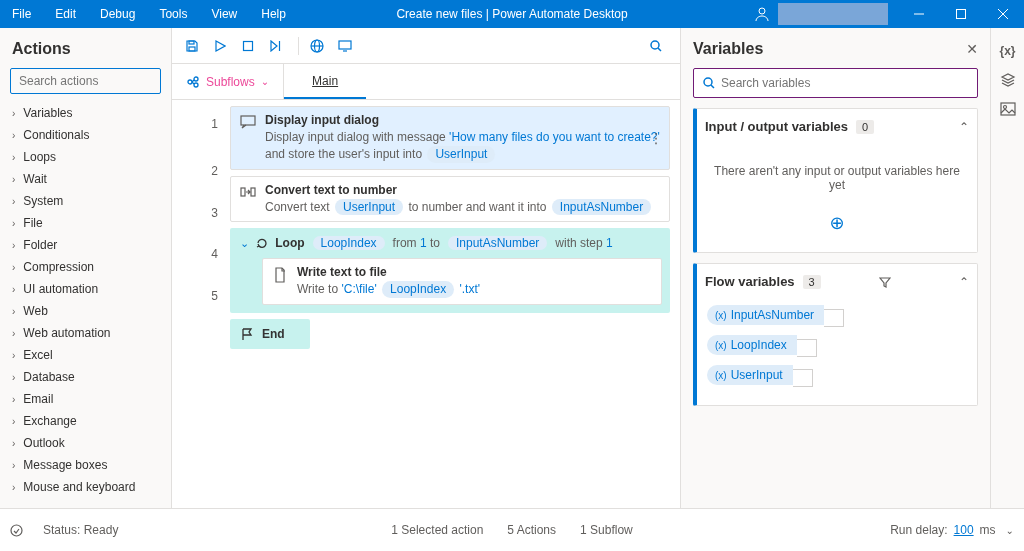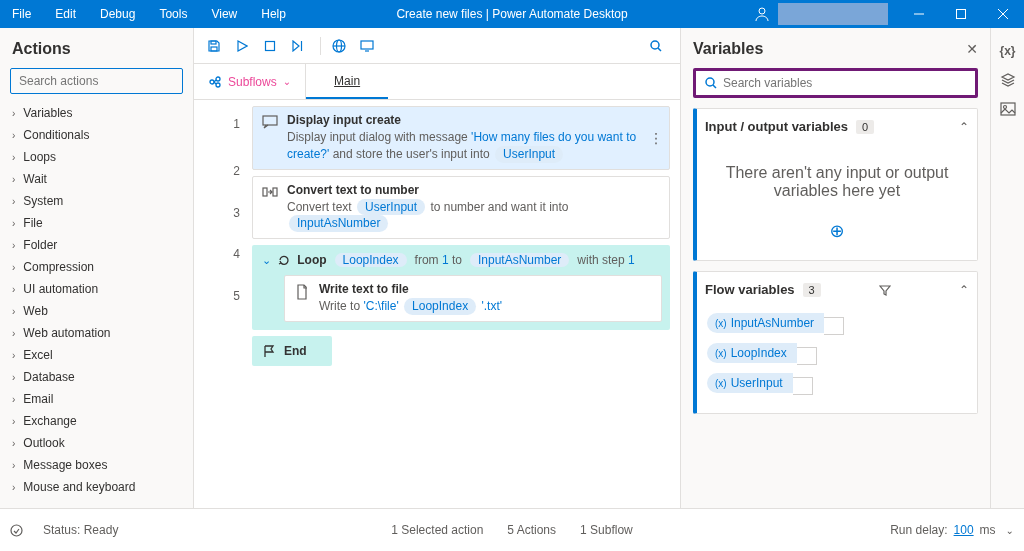--- a/index.html
+++ b/index.html
@@ -6,21 +6,21 @@
 body { width: 1024px; height: 551px; overflow: hidden; background: #fff; font-size: 12px; color: #333; display: flex; flex-direction: column; }
 .titlebar { background: #0078d4; height: 28px; display: flex; align-items: center; color: #fff; font-size: 12px; position: relative; }
 .menus { display: flex; gap: 0; align-items: center; height: 100%; }
 .menus span { padding: 0 12px; cursor: pointer; }
 .title { position: absolute; left: 50%; transform: translateX(-50%); }
 .win-controls { margin-left: auto; display: flex; align-items: center; height: 100%; }
 .win-controls .sys { width: 42px; height: 100%; display: flex; align-items: center; justify-content: center; cursor: pointer; }
 .user-badge { width: 20px; height: 20px; display: flex; align-items: center; justify-content: center; margin-right: 6px; }
 .user-placeholder { width: 110px; height: 22px; background: #7aa6d8; margin-right: 10px; }
 .main { flex: 1; display: flex; min-height: 0; }
-.side { width: 194px; background: #faf9f8; border-right: 1px solid #e1dfdd; display: flex; flex-direction: column; }
+.side { width: 172px; background: #faf9f8; border-right: 1px solid #e1dfdd; display: flex; flex-direction: column; }
 .side-title { font-size: 16px; font-weight: 600; padding: 12px 10px 10px 12px; color: #323130; }
 .search-actions { margin: 0 10px 8px; border: 1px solid #0078d4; border-radius: 2px; height: 26px; display: flex; align-items: center; padding: 4px 8px; }
 .search-actions input { border: none; outline: none; width: 100%; font-size: 12px; color: #605e5c; background: transparent; }
 .cats { overflow-y: auto; }
 .cat { display: flex; align-items: center; padding: 4px 10px 4px 12px; cursor: pointer; color: #323130; }
 .cat .chev { color: #605e5c; margin-right: 8px; font-size: 10px; }
 .center { flex: 1; display: flex; flex-direction: column; min-width: 0; }
 .toolbar { height: 36px; display: flex; align-items: center; border-bottom: 1px solid #e1dfdd; padding: 0 8px; }
 .tb-btn { width: 24px; height: 24px; display: flex; align-items: center; justify-content: center; margin-right: 4px; color: #0078d4; cursor: pointer; }
 .tb-search { margin-left: auto; width: 32px; height: 24px; display: flex; align-items: center; justify-content: center; color: #0078d4; }
@@ -42,28 +42,28 @@
 .step .kebab { position: absolute; right: 6px; top: 50%; transform: translateY(-50%); color: #605e5c; cursor: pointer; font-size: 14px; }
 .loop-wrap { background: #c7f2ee; border-radius: 2px; margin-bottom: 6px; padding: 4px; }
 .loop-header { display: flex; align-items: center; gap: 6px; padding: 4px 6px; font-size: 12px; color: #323130; }
 .loop-header .st-title { font-weight: 600; }
 .loop-body { padding: 4px 4px 4px 28px; }
 .end-step { background: #c7f2ee; border-radius: 2px; padding: 8px 10px; display: flex; align-items: center; gap: 8px; width: 80px; font-weight: 600; }
 .right { width: 310px; background: #faf9f8; border-left: 1px solid #e1dfdd; display: flex; flex-direction: column; }
 .right-hdr { display: flex; align-items: center; padding: 12px 12px 10px; }
 .right-hdr .rt-title { font-size: 16px; font-weight: 600; flex: 1; color: #323130; }
 .right-hdr .close { color: #605e5c; cursor: pointer; font-size: 14px; }
-.var-search { margin: 0 12px 10px; border: 3px solid #701a75; border-radius: 2px; height: 30px; display: flex; align-items: center; gap: 6px; padding: 0 8px; background: #fff; }
+.var-search { margin: 0 12px 10px; border: 1px solid #701a75; border-radius: 2px; height: 30px; display: flex; align-items: center; gap: 6px; padding: 0 8px; background: #fff; }
 .var-search input { border: none; outline: none; width: 100%; font-size: 12px; color: #605e5c; }
 .var-panel { margin: 0 12px 10px; background: #fff; border: 1px solid #e1dfdd; border-left: 4px solid #0078d4; border-radius: 2px; }
 .vp-hdr { display: flex; align-items: center; padding: 10px 8px; cursor: pointer; }
 .vp-hdr .vp-title { font-weight: 600; font-size: 13px; color: #323130; }
 .badge { background: #edebe9; color: #323130; font-size: 11px; padding: 1px 6px; border-radius: 2px; margin-left: 8px; }
 .vp-hdr .chev { margin-left: auto; color: #605e5c; font-size: 12px; }
-.vp-empty { text-align: center; padding: 20px 10px; color: #605e5c; font-size: 16px; }
+.vp-empty { text-align: center; padding: 20px 10px; color: #605e5c; font-size: 12px; }
 .vp-add { display: flex; justify-content: center; padding: 0 0 18px; color: #0078d4; font-size: 18px; cursor: pointer; }
 .flowvars { padding: 6px 10px 10px; }
 .flowvar { display: inline-flex; align-items: center; gap: 4px; background: #deecf9; color: #0078d4; border-radius: 10px 0 0 10px; padding: 3px 10px 3px 8px; font-size: 12px; margin-bottom: 6px; }
 .flowvar-wrap { display: flex; align-items: center; margin-bottom: 4px; }
 .flowvar-slot { flex: 0 0 auto; width: 20px; height: 18px; border: 1px solid #d2d0ce; border-left: none; background: #fff; }
 .rail { width: 34px; background: #faf9f8; border-left: 1px solid #e1dfdd; display: flex; flex-direction: column; align-items: center; gap: 14px; padding-top: 16px; color: #605e5c; }
 .rail div { cursor: pointer; }
 .statusbar { height: 43px; background: #fff; border-top: 1px solid #e1dfdd; display: flex; align-items: center; padding: 0 10px; color: #605e5c; font-size: 12px; gap: 20px; }
 .statusbar .sb-center { position: absolute; left: 50%; transform: translateX(-50%); display: flex; gap: 24px; }
 .statusbar .sb-right { margin-left: auto; display: flex; align-items: center; gap: 6px; }
@@ -266,21 +266,21 @@
       <div class="steps">
 
         <div class="step selected">
           <div class="icon-box">
               <svg width="16" height="14" fill="none" stroke="#605e5c" stroke-width="1.2">
                 <rect x="1" y="1" width="14" height="9"></rect>
                 <path d="M4 10l-2 3 4-3"></path>
               </svg>
             </div>
           <div class="body">
-            <div class="st-title">Display input create</div>
+            <div class="st-title">Display input dialog</div>
             <div class="st-desc">
               <span>Display input dialog with message </span><span class="quoted-text">'How many files do you want to create?'</span><span> and store the user's input into </span>
               <span class="token">UserInput</span>
             </div>
           </div>
           <div class="kebab">⋮</div>
         </div>
 
         <div class="step">
           <div class="icon-box">

